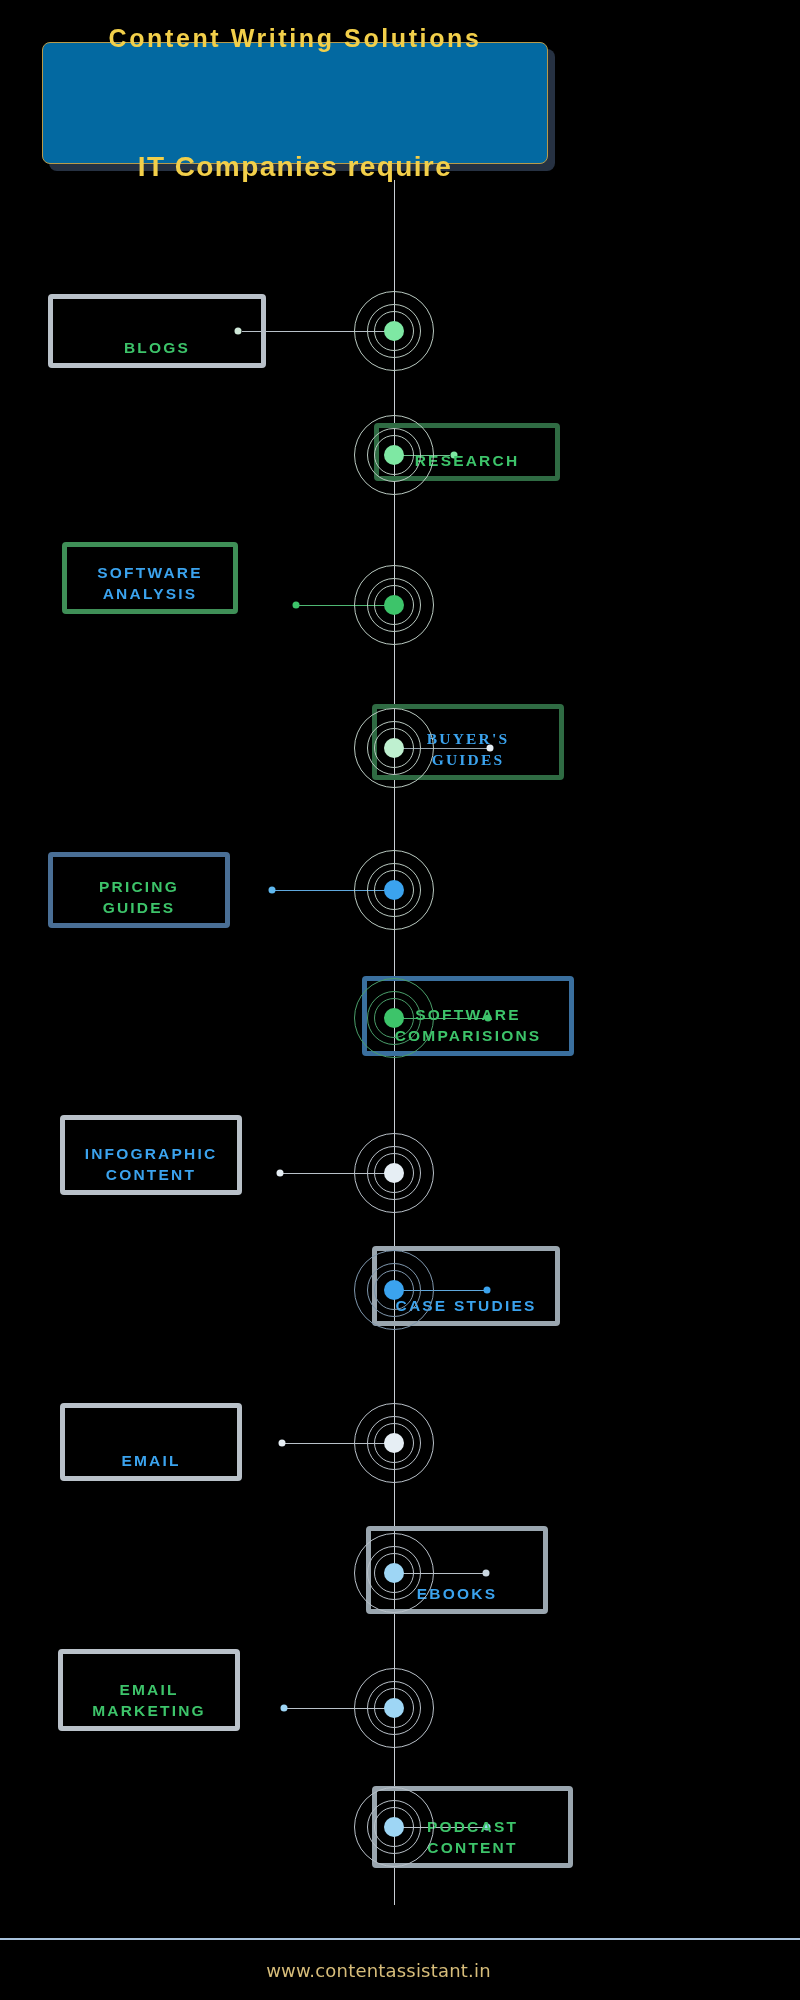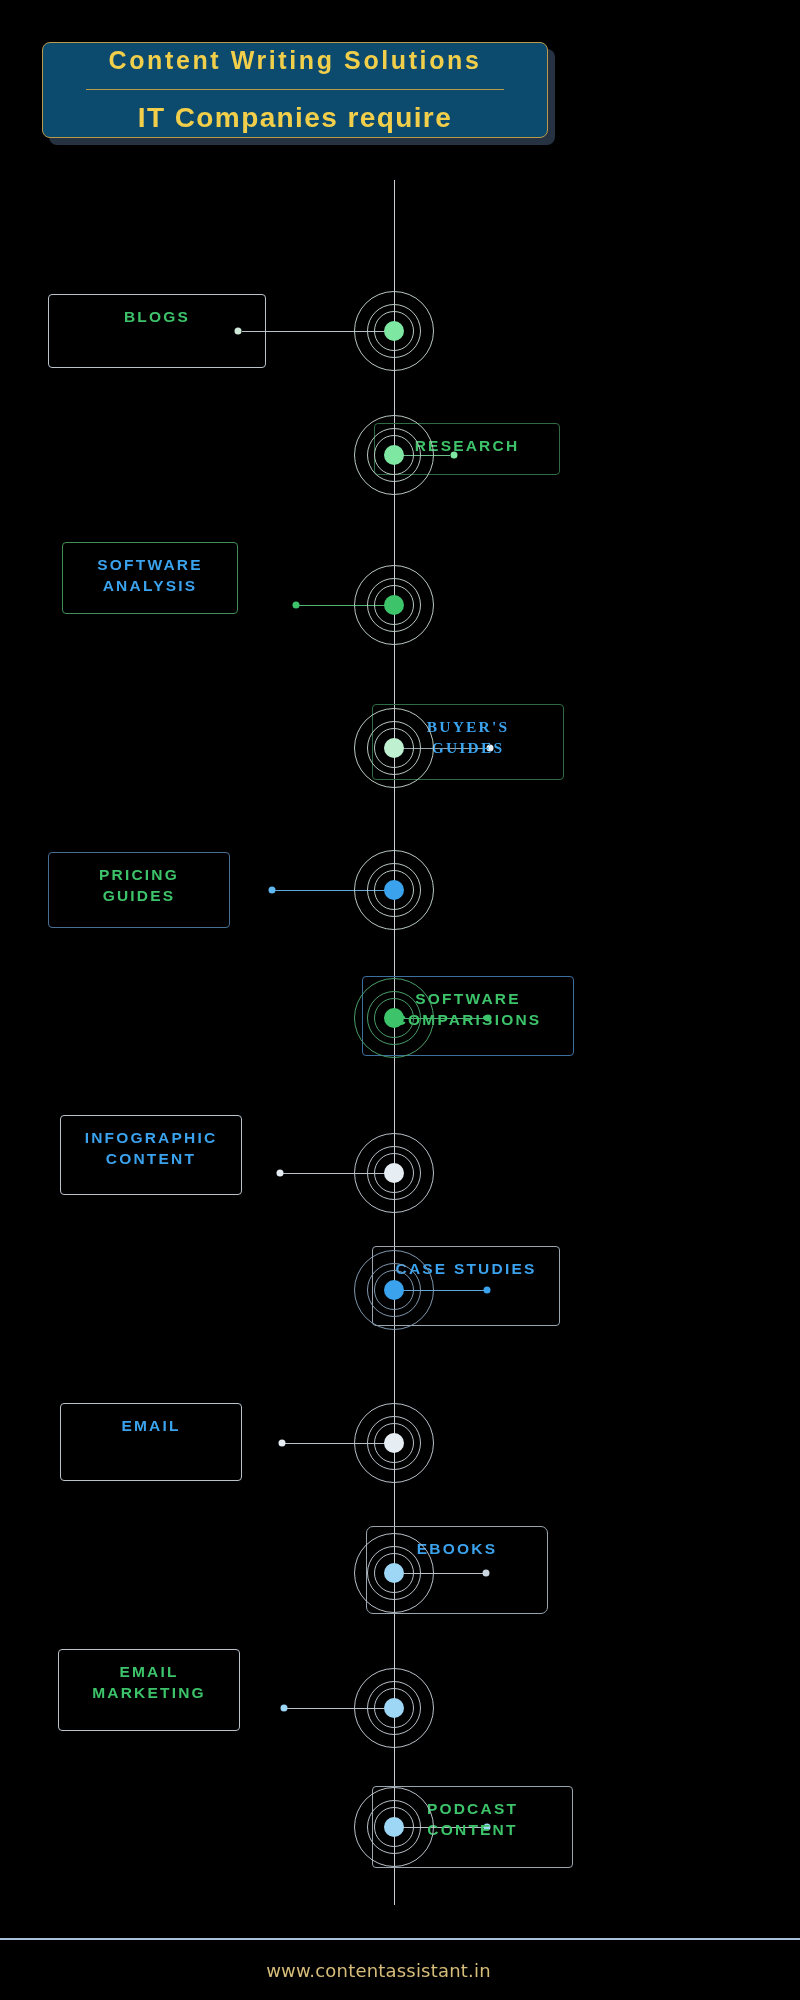--- a/index.html
+++ b/index.html
@@ -6,27 +6,27 @@
   html, body {
     width:800px; height:2000px;
     background:#000000;
     font-family:"Liberation Sans", sans-serif;
     overflow:hidden;
   }
   #stage { position:relative; width:800px; height:2000px; background:#000; }
 
   
   .header-card {
-    position:absolute; left:42px; top:42px; width:506px; height:96px;
-    background:#0c4a6e;
+    position:absolute; left:42px; top:42px; width:506px; height:122px;
+    background:#0369a1;
     border:1px solid #b99b4a;
     border-radius:8px;
     box-shadow: 7px 7px 0 0 rgba(40,52,70,0.95);
     display:flex; flex-direction:column;
-    align-items:center; justify-content:center;
+    align-items:center; justify-content:center;gap:36px;
   }
   .header-title {
     color:#f2cf4a;
     font-size:25px;
     font-weight:bold;
     letter-spacing:2.6px;
     text-align:center;
     line-height:1;
     padding-bottom:2px;
   }
@@ -68,25 +68,25 @@
   .ring-in    { width:40px; height:40px; border-width:1px; }
   .core {
     position:absolute; left:50%; top:50%;
     transform:translate(-50%,-50%);
     width:20px; height:20px; border-radius:50%;
   }
 
   
   .label-box {
     position:absolute;
-    border:1px solid #0369a1;
+    border:5px solid #0369a1;
     border-radius:4px;
-    display:flex; align-items:flex-start; justify-content:center;
-    text-align:center;
-    padding:12px 12px;
+    display:flex; align-items:flex-end; justify-content:center;
+    text-align:center;
+    padding:4px 12px;
   }
   .label-text {
     font-size:15.5px;
     font-weight:bold;
     letter-spacing:2.2px;
     line-height:1.35;
     white-space:pre-line;
   }
 
   
@@ -135,21 +135,21 @@
         <div class="label-text" style="color: rgb(61, 196, 106);">BLOGS</div>
       </div>
       <div class="node" style="top: 331px;">
         <div class="ring ring-outer" style="border-color: rgb(185, 201, 192);"></div>
         <div class="ring ring-mid" style="border-color: rgb(185, 201, 192);"></div>
         <div class="ring ring-in" style="border-color: rgb(185, 201, 192);"></div>
         <div class="core" style="background: rgb(126, 232, 163);"></div>
       </div>
       <div class="conn" style="left: 394px; top: 455px; width: 56px; background: rgb(111, 191, 140);"></div>
       <div class="conn-dot" style="left: 454px; top: 455px; background: rgb(126, 232, 163);"></div>
-      <div class="label-box" style="left: 374px; top: 423px; width: 186px; height: 52px; border-color: rgb(47, 107, 67);">
+      <div class="label-box" style="left: 374px; top: 423px; width: 186px; height: 58px; border-color: rgb(47, 107, 67);">
         <div class="label-text" style="color: rgb(61, 196, 106);">RESEARCH</div>
       </div>
       <div class="node" style="top: 455px;">
         <div class="ring ring-outer" style="border-color: rgb(185, 201, 192);"></div>
         <div class="ring ring-mid" style="border-color: rgb(185, 201, 192);"></div>
         <div class="ring ring-in" style="border-color: rgb(185, 201, 192);"></div>
         <div class="core" style="background: rgb(126, 232, 163);"></div>
       </div>
       <div class="conn" style="left: 296px; top: 605px; width: 98px; background: rgb(79, 184, 115);"></div>
       <div class="conn-dot" style="left: 296px; top: 605px; background: rgb(61, 196, 106);"></div>
@@ -228,21 +228,21 @@
         <div class="label-text" style="color: rgb(59, 163, 238);">EMAIL</div>
       </div>
       <div class="node" style="top: 1443px;">
         <div class="ring ring-outer" style="border-color: rgb(185, 193, 201);"></div>
         <div class="ring ring-mid" style="border-color: rgb(185, 193, 201);"></div>
         <div class="ring ring-in" style="border-color: rgb(185, 193, 201);"></div>
         <div class="core" style="background: rgb(230, 238, 244);"></div>
       </div>
       <div class="conn" style="left: 394px; top: 1573px; width: 92px; background: rgb(185, 193, 201);"></div>
       <div class="conn-dot" style="left: 486px; top: 1573px; background: rgb(201, 214, 224);"></div>
-      <div class="label-box" style="left: 366px; top: 1526px; width: 182px; height: 88px; border-color: rgb(154, 166, 175); border-radius: 7px;">
+      <div class="label-box" style="left: 366px; top: 1526px; width: 182px; height: 88px; border-color: rgb(154, 166, 175);">
         <div class="label-text" style="color: rgb(59, 163, 238);">EBOOKS</div>
       </div>
       <div class="node" style="top: 1573px;">
         <div class="ring ring-outer" style="border-color: rgb(185, 193, 201);"></div>
         <div class="ring ring-mid" style="border-color: rgb(185, 193, 201);"></div>
         <div class="ring ring-in" style="border-color: rgb(185, 193, 201);"></div>
         <div class="core" style="background: rgb(158, 214, 245);"></div>
       </div>
       <div class="conn" style="left: 284px; top: 1708px; width: 110px; background: rgb(185, 193, 201);"></div>
       <div class="conn-dot" style="left: 284px; top: 1708px; background: rgb(158, 214, 245);"></div>

